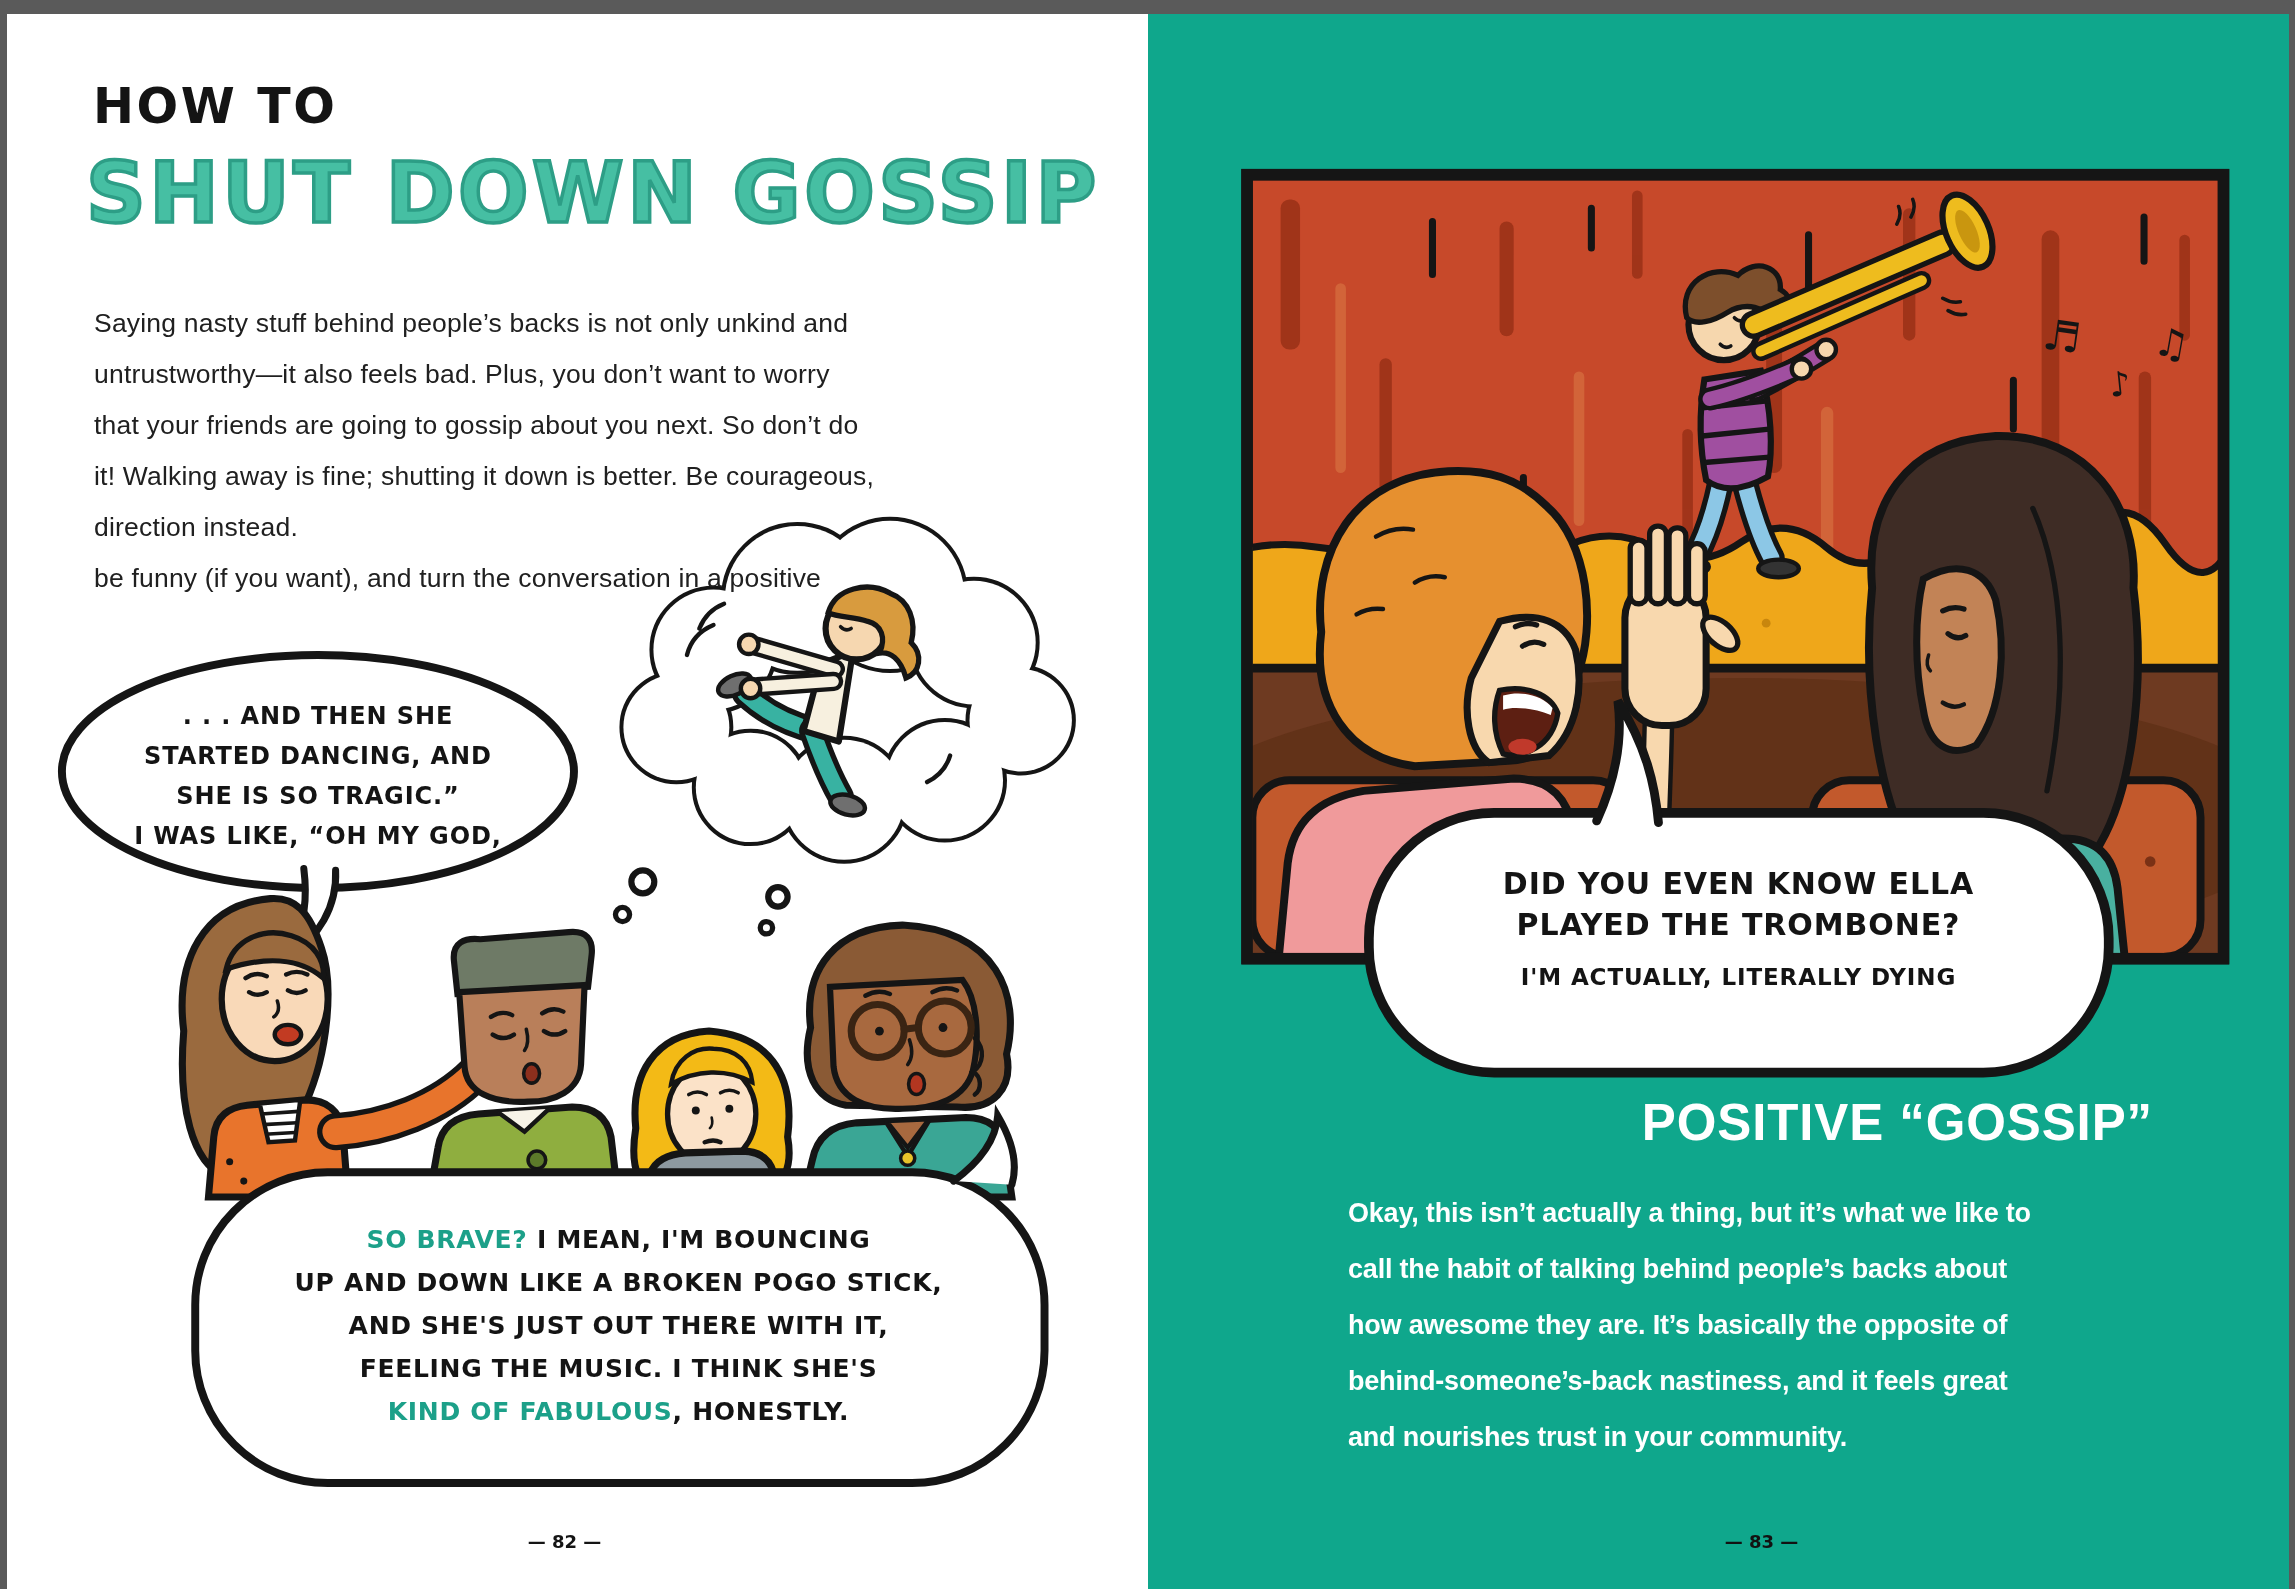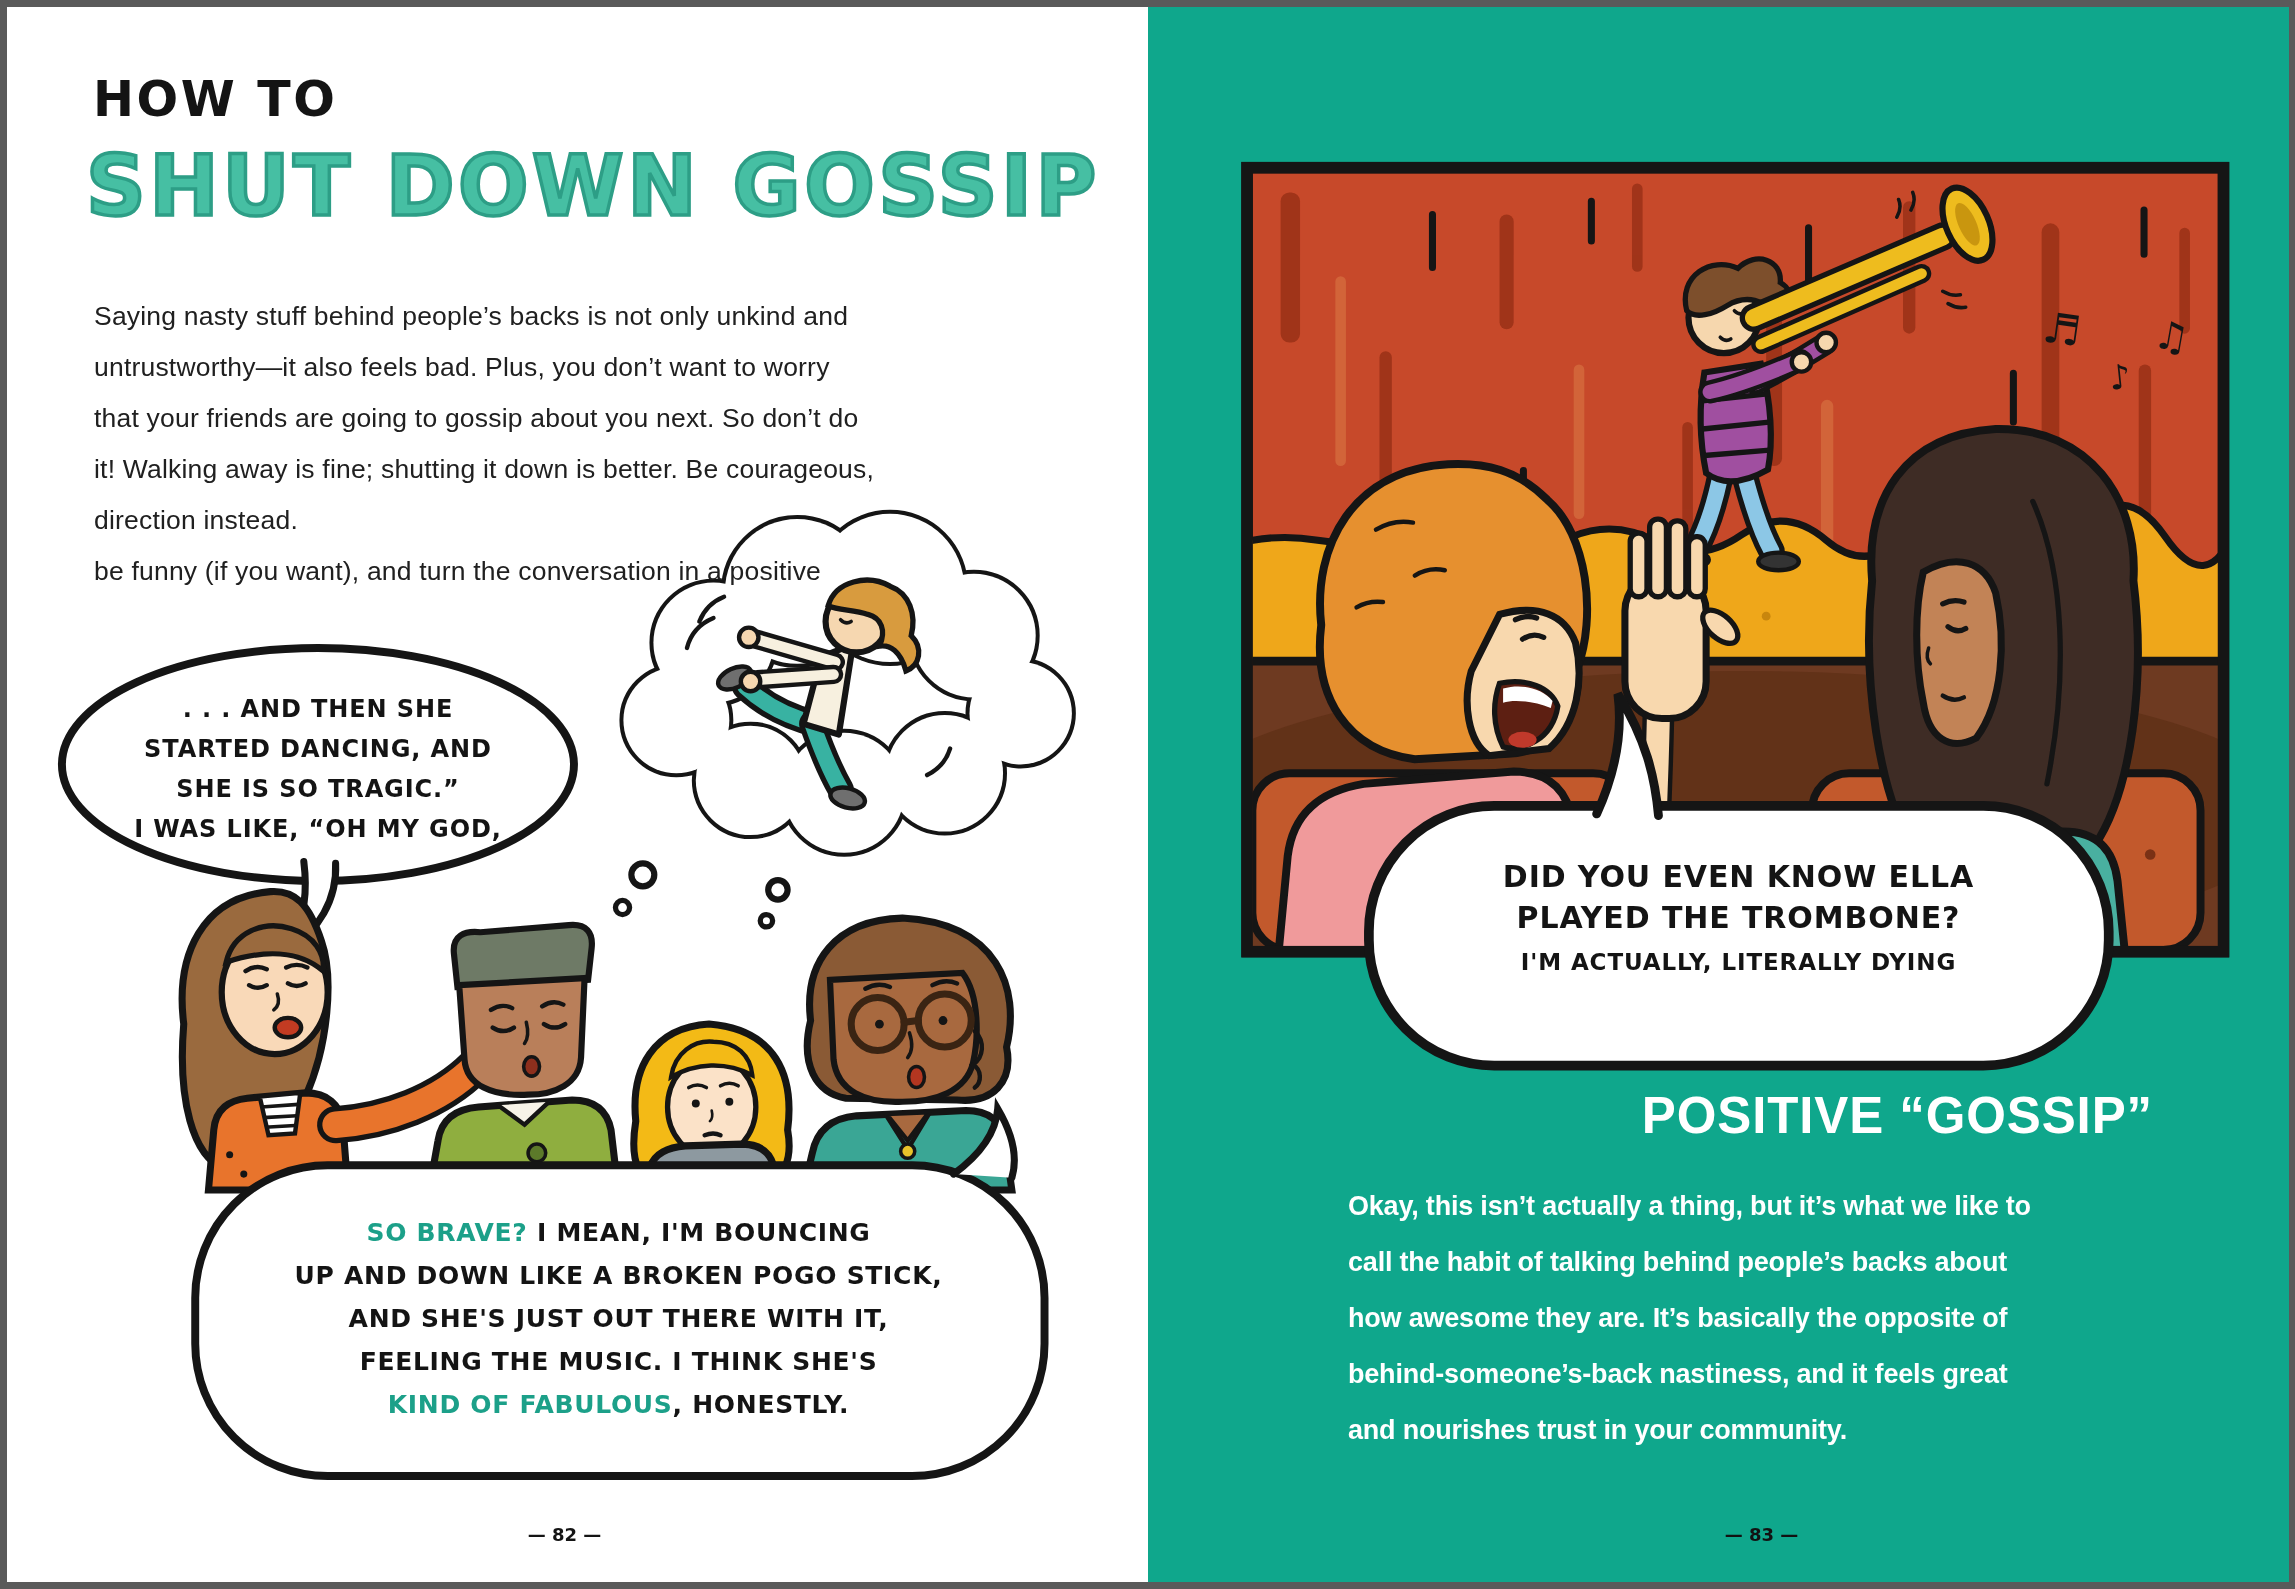--- a/index.html
+++ b/index.html
@@ -10,21 +10,21 @@
     --title-stroke:#2D9E86;
     --paper:#FFFFFF;
   }
   html,body{margin:0;padding:0;}
   body{
     width:2295px;height:1589px;position:relative;
     background:#5a5a5a;
     font-family:"DejaVu Sans",sans-serif;
     overflow:hidden;
   }
-  .page{position:absolute;top:7px;width:1141px;height:1575px;overflow:hidden;}
+  .page{position:absolute;top:14px;width:1141px;height:1575px;overflow:hidden;}
   .page-left{left:7px;background:var(--paper);}
   .page-right{left:1148px;background:var(--page-teal);}
   .art{position:absolute;left:0;top:0;width:1141px;height:1575px;}
 
   
   .kicker{
     position:absolute;left:86px;top:64px;
     font-size:49px;font-weight:800;letter-spacing:2.6px;color:var(--ink);
     font-family:"DejaVu Sans",sans-serif;
   }
@@ -44,21 +44,21 @@
   .bubble2-text{position:absolute;left:214px;top:1204px;width:795px;font-size:25px;line-height:43px;letter-spacing:0.7px;}
   .seg-accent{color:var(--accent);}
   .seg-ink{color:var(--ink);}
   .pagenum{position:absolute;font-size:18px;font-weight:700;text-align:center;font-family:"DejaVu Sans",sans-serif;}
   .pagenum-left{left:337px;width:441px;top:1517px;color:var(--ink);}
   .pagenum-right{left:393px;width:441px;top:1517px;color:#121212;}
 
   
   .concert-bubble-text{position:absolute;left:255px;top:849px;width:671px;}
   .concert-big{font-size:30px;line-height:41px;}
-  .concert-small{font-size:23px;line-height:34px;margin-top:7px;}
+  .concert-small{font-size:23px;line-height:34px;margin-top:15px;}
   .concert-big div,.concert-small div{letter-spacing:0.9px;}
   .note{position:absolute;color:#151515;font-family:"DejaVu Sans",sans-serif;font-weight:700;}
   .note-1{left:895px;top:298px;font-size:42px;transform:rotate(8deg);}
   .note-2{left:961px;top:350px;font-size:34px;transform:rotate(-6deg);}
   .note-3{left:1006px;top:307px;font-size:39px;transform:rotate(10deg);}
   .rp-heading{
     position:absolute;left:210px;top:1079px;width:795px;text-align:right;
     font-size:51px;font-weight:800;letter-spacing:0.9px;color:#fff;
     font-family:"Liberation Sans",sans-serif;
   }

